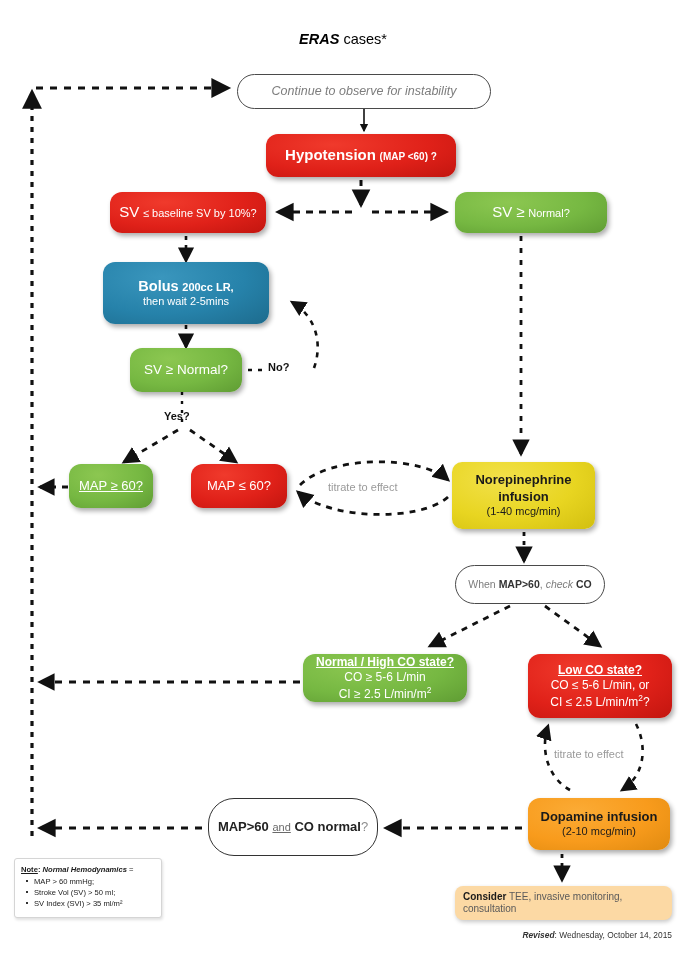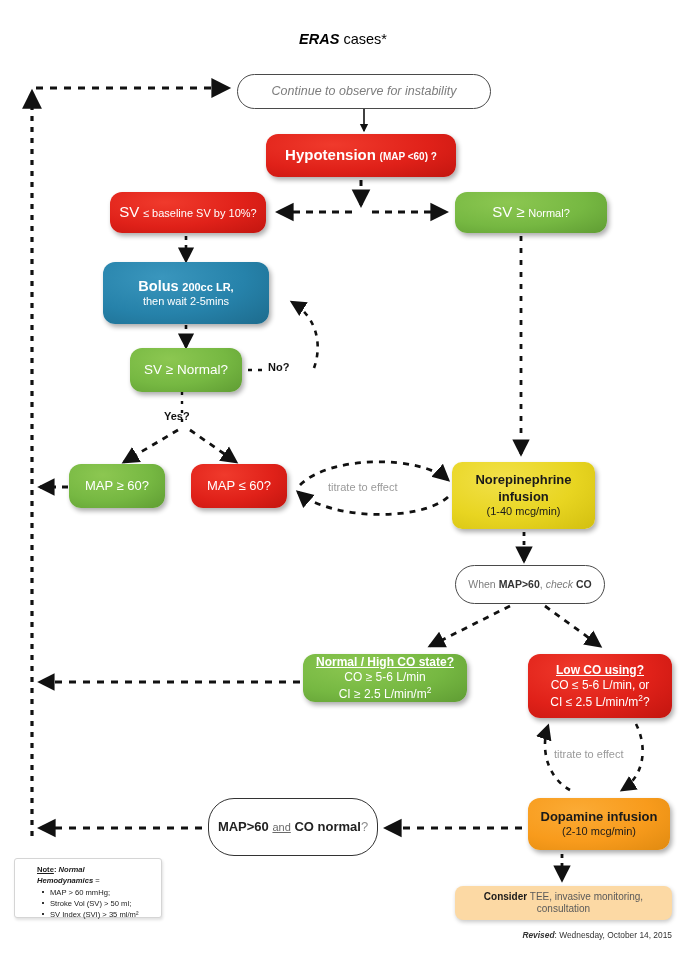--- a/index.html
+++ b/index.html
@@ -23,21 +23,21 @@
   #watermark{
     right:8px;top:28px;width:180px;text-align:center;
     font-family:"Liberation Serif","DejaVu Serif",serif;
     font-size:27px;line-height:1.0;letter-spacing:1px;
     color:#f2f2f2;font-weight:normal;user-select:none;
   }
 
   
   .node{
     display:flex;align-items:center;justify-content:center;
-    text-align:center;border-radius:12px;
+    border-radius:12px;
     color:#fff;font-size:13px;line-height:1.25;
     padding:4px 8px;
     box-shadow:2px 3px 5px rgba(0,0,0,0.33);
   }
   .node.red{
     background:#e3231c;
     background:radial-gradient(ellipse at 35% 25%, #f03a2c 0%, #e02119 55%, #c2150f 100%);
   }
   .node.green{
     background:#74b543;
@@ -85,21 +85,21 @@
   .edgelabel{
     font-size:11px;font-weight:bold;color:#111;white-space:nowrap;
   }
   .edgelabel.soft{font-weight:normal;color:#9a9a9a;}
 
   
   #notes{
     left:14px;top:858px;width:148px;height:60px;
     background:#fff;border:1px solid #d5d5d5;border-radius:3px;
     box-shadow:1px 2px 3px rgba(0,0,0,0.12);
-    padding:5px 22px;font-size:7.6px;line-height:1.45;color:#1a1a1a;
+    padding:5px 6px;font-size:7.6px;line-height:1.45;color:#1a1a1a;
   }
   #notes ul{margin:1px 0 0 0;padding-left:9px;list-style:none;}
   #notes li{position:relative;padding-left:4px;}
   #notes li:before{content:"";position:absolute;left:-4px;top:4px;width:2px;height:2px;background:#333;}
 
   #footnote{
     left:14px;top:928px;width:420px;
     font-size:11px;font-weight:bold;font-style:italic;color:#111;
   }
   #revised{
@@ -196,21 +196,21 @@
 
   <div class="abs node blue" style="left:103px;top:262px;width:166px;height:62px;flex-direction:column;">
     <div><span class="b" style="font-size:14.5px;">Bolus</span> <span class="b sm2">200cc LR,</span></div>
     <div class="sm2">then wait 2-5mins</div>
   </div>
 
   <div class="abs node green" style="left:130px;top:348px;width:112px;height:44px;">
     <span style="font-size:13.5px;">SV ≥ Normal?</span>
   </div>
 
-  <div class="abs node green" style="left:69px;top:464px;width:96px;height:44px;">
+  <div class="abs node green" style="left:69px;top:464px;width:84px;height:44px;text-decoration:underline;">
     <span style="font-size:13px;">MAP ≥ 60?</span>
   </div>
 
   <div class="abs node red" style="left:191px;top:464px;width:96px;height:44px;">
     <span style="font-size:13px;">MAP ≤ 60?</span>
   </div>
 
   <div class="abs node yellow" style="left:452px;top:462px;width:143px;height:67px;flex-direction:column;border-radius:10px;">
     <div class="b" style="font-size:13px;">Norepinephrine</div>
     <div class="b" style="font-size:13px;">infusion</div>
@@ -221,21 +221,21 @@
     <span><span>When </span><span class="b" style="color:#333;">MAP&gt;60</span><span>, </span><span class="it">check </span><span class="b" style="color:#333;">CO</span></span>
   </div>
 
   <div class="abs node green" style="left:303px;top:654px;width:164px;height:48px;flex-direction:column;">
     <div class="b u" style="font-size:12px;">Normal / High CO state?</div>
     <div style="font-size:12px;">CO ≥ 5-6 L/min</div>
     <div style="font-size:12px;"><span>CI ≥ 2.5 L/min/m</span><span class="sup">2</span></div>
   </div>
 
   <div class="abs node red" style="left:528px;top:654px;width:144px;height:64px;flex-direction:column;">
-    <div class="b u" style="font-size:12px;">Low CO using?</div>
+    <div class="b u" style="font-size:12px;">Low CO state?</div>
     <div style="font-size:12px;">CO ≤ 5-6 L/min, or</div>
     <div style="font-size:12px;"><span>CI ≤ 2.5 L/min/m</span><span class="sup">2</span><span>?</span></div>
   </div>
 
   <div class="abs node orange" style="left:528px;top:798px;width:142px;height:52px;flex-direction:column;">
     <div class="b" style="font-size:13px;">Dopamine infusion</div>
     <div class="sm2">(2-10 mcg/min)</div>
   </div>
 
   <div class="abs node outline2" style="left:208px;top:798px;width:170px;height:58px;font-size:13px;color:#222;">

